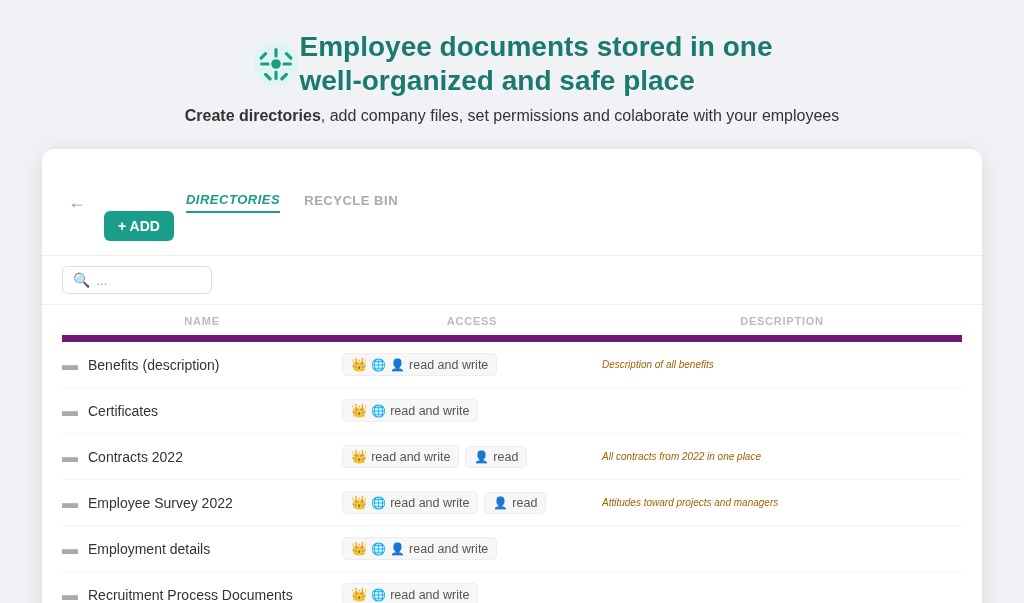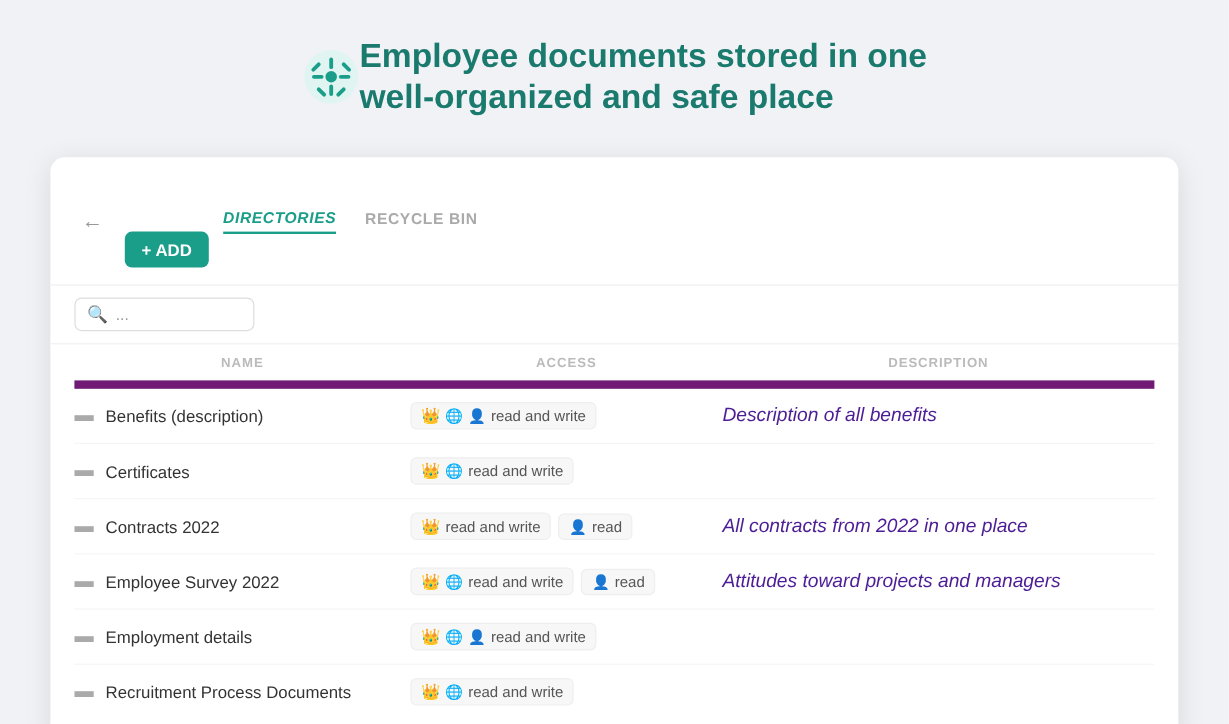--- a/index.html
+++ b/index.html
@@ -219,22 +219,22 @@
       gap: 4px;
       background: #f7f7f7;
       border: 1px solid #eee;
       border-radius: 5px;
       padding: 3px 8px;
       font-size: 12.5px;
       color: #555;
     }
 
     .description-cell {
-      font-size: 16px;
-      color: #4c1d95;
+      font-size: 10px;
+      color: #a16207;
       font-style: italic;
     }
 
     .emoji-crown { color: #e6b800; font-size: 13px; }
     .emoji-globe { font-size: 12px; }
     .emoji-person { font-size: 12px; color: #888; }
   </style>
 </head>
 <body>
 
@@ -253,20 +253,23 @@
         <rect x="41" y="15" width="4" height="12" rx="2" transform="rotate(-45 43 17)"></rect>
         <rect x="15" y="41" width="4" height="12" rx="2" transform="rotate(-45 17 43)"></rect>
         <rect x="41" y="41" width="4" height="12" rx="2" transform="rotate(45 43 43)"></rect>
       </g>
     </svg>
     <div class="main-title">
       <span>Employee documents stored in one</span><br>
       <span>well-organized and safe place</span>
     </div>
   </div>
+  <p class="subtitle">
+    <strong>Create directories</strong><span>, add company files, set permissions and colaborate with your employees</span>
+  </p>
 </div>
 
 <div class="app-window">
 
   <div class="toolbar">
     <button class="back-btn">←</button>
     <button class="add-btn">+ ADD</button>
     <nav class="tab-nav">
       <span class="tab-item active">DIRECTORIES</span>
       <span class="tab-item">RECYCLE BIN</span>

